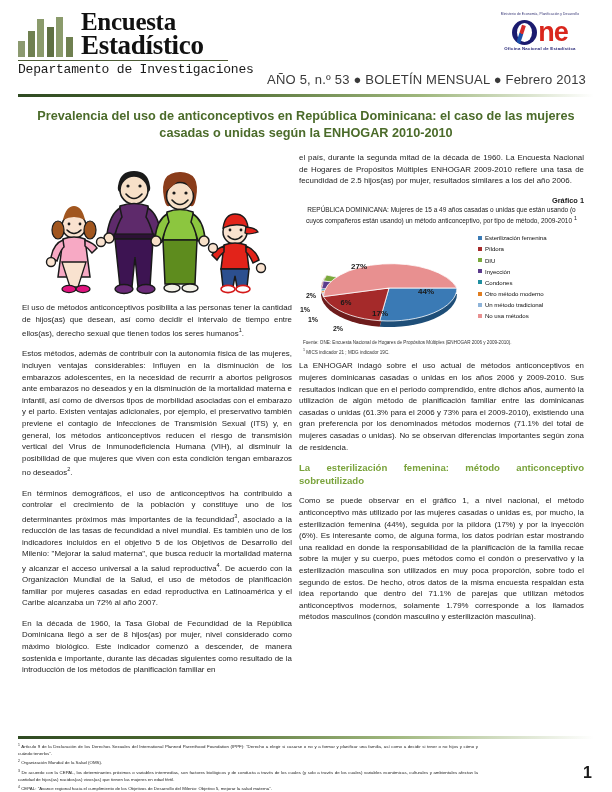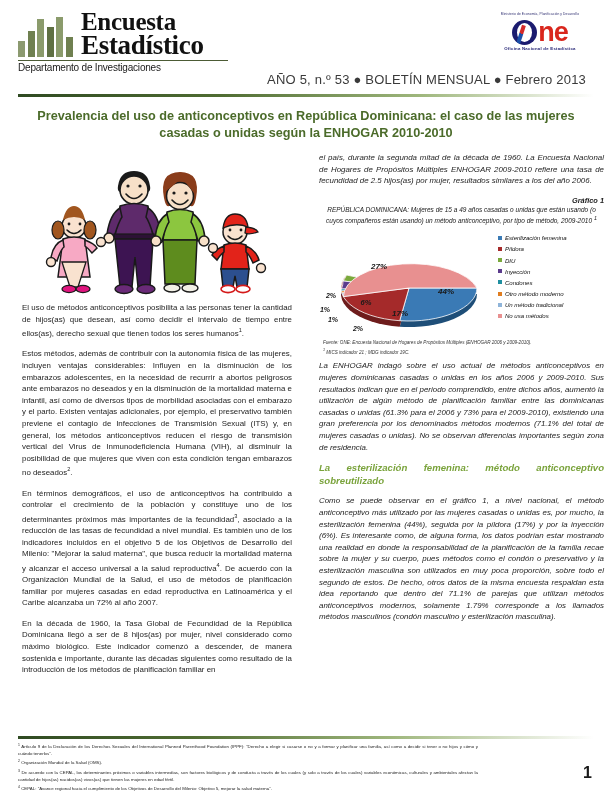--- a/index.html
+++ b/index.html
@@ -43,24 +43,25 @@
     line-height: 0.92;
   }
   .wordmark .w1 { font-size: 25px; letter-spacing: -0.3px; display:block;}
   .wordmark .w2 { font-size: 27px; letter-spacing: -0.3px; display:block;}
   .logo-rule {
     margin-top: 2px;
     border-top: 1.4px solid #4c5b35;
     width: 210px;
   }
   .dept {
-    font-size: 10px;
+    font-size: 13px;
     color: #1a1a1a;
     letter-spacing: -0.2px;
     margin-top: 1px;
+    font-family: Liberation Mono, monospace;
   }
   .one-logo {
     position: absolute;
     right: 18px; top: 13px;
     text-align: center;
     width: 108px;
   }
   .one-min {
     font-size: 2.6px;
     color: #2b2b6e;
@@ -128,21 +129,21 @@
     width: 556px;
     text-align: center;
     font-size: 12.7px;
     font-weight: bold;
     color: #4b6b2a;
     line-height: 17px;
   }
 
   
   .col-left  { position:absolute; left:22px;  top:150px; width:270px; }
-  .col-right { position:absolute; left:319px; top:152px; width:285px;font-style:italic; }
+  .col-right { position:absolute; left:299px; top:152px; width:285px; }
 
   p.body {
     font-size: 7.9px;
     line-height: 11.6px;
     text-align: justify;
     margin: 0 0 9px 0;
     color: #1d1d1d;
   }
   p.body sup { font-size: 5.6px; vertical-align: super; }
 

